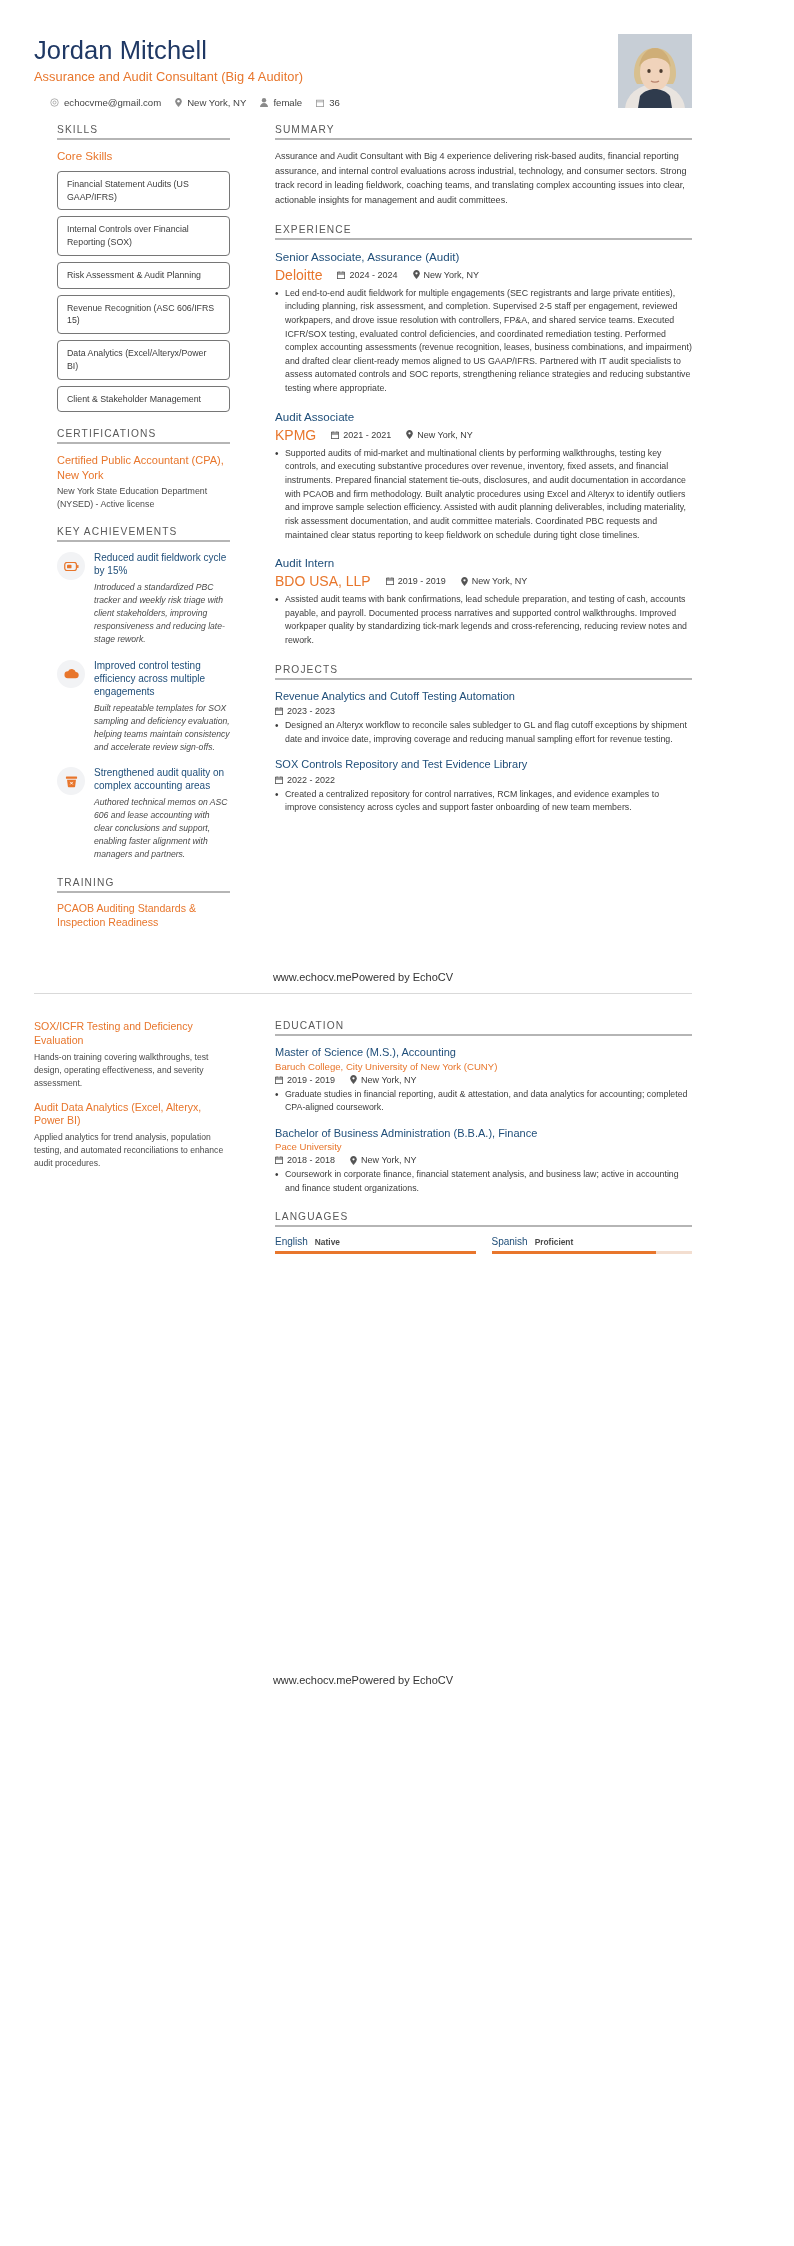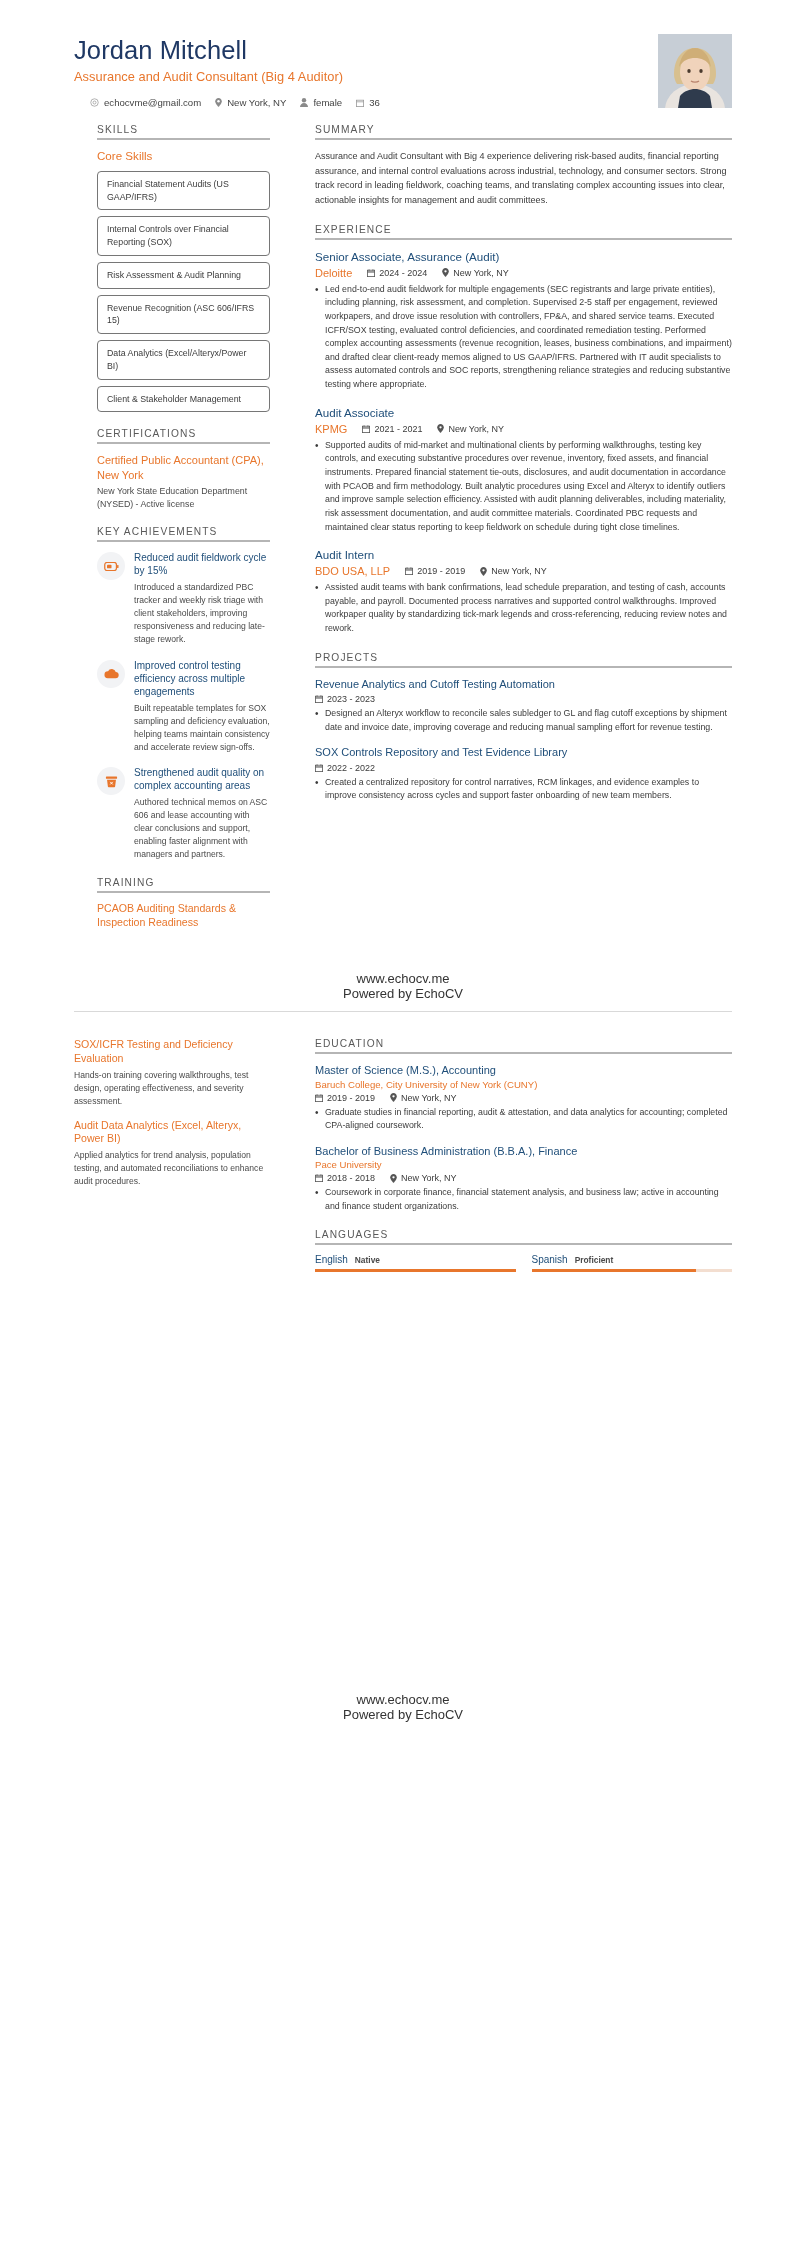--- a/index.html
+++ b/index.html
@@ -5,21 +5,20 @@
   * { box-sizing: border-box; margin: 0; padding: 0; }
   html, body {
     width: 794px;
     background: #ffffff;
     font-family: "Liberation Sans", sans-serif;
     color: #333333;
   }
   .page {
     width: 726px;
     position: relative;
-    margin-left: 40px;
   }
   .sheet {
     position: relative;
     padding: 34px 34px 0 34px;
   }
 
   
   .header {
     display: flex;
     justify-content: space-between;
@@ -122,20 +121,21 @@
   .ach-title {
     font-size: 10px;
     color: #1F4E79;
     line-height: 1.3;
     margin-bottom: 4px;
   }
   .ach-desc {
     font-size: 8.6px;
     color: #4a4a4a;
     line-height: 1.5;
+    font-style: italic;
   }
 
   .train-title {
     font-size: 10.6px;
     color: #E8762C;
     line-height: 1.3;
     margin-bottom: 3px;
   }
   .train-desc {
     font-size: 8.6px;
@@ -158,21 +158,21 @@
   }
   .exp-meta {
     display: flex;
     align-items: center;
     gap: 15px;
     margin-top: 3px;
     margin-bottom: 4px;
     font-size: 9.4px;
     color: #3b3b3b;
   }
-  .exp-company { color: #E8762C; font-size: 11px; }
+  .exp-company { color: #E8762C; font-size: 14px; }
   .meta-chunk { display: flex; align-items: center; gap: 4px; font-size: 9px; }
   ul.bullets { list-style: none; }
   ul.bullets li {
     position: relative;
     padding-left: 10px;
     font-size: 8.8px;
     color: #3b3b3b;
     line-height: 1.55;
     margin-bottom: 3px;
   }
@@ -199,24 +199,23 @@
   .lang-name { font-size: 10px; color: #1F4E79; }
   .lang-level { font-size: 8.4px; color: #4a4a4a; font-weight: bold; }
   .lang-bar { height: 3px; background: #f3ded0; margin-top: 4px; position: relative; }
   .lang-fill { position: absolute; left: 0; top: 0; bottom: 0; background: #E8762C; }
 
   
   .pagefoot {
     display: flex;
     justify-content: center;
     align-items: center;
-    font-size: 13px;
+    font-size: 11px;
     color: #333;
     padding: 0 34px;
-    flex-direction: column;
   }
   .divider-line { height: 1px; background: #d9d9d9; margin: 0 34px; }
 
   .icon-cal { width: 8px; height: 8px; display:block; }
   .icon-pin { width: 7px; height: 9px; display:block; }
 </style>
 </head>
 <body>
 
 <div class="page">

